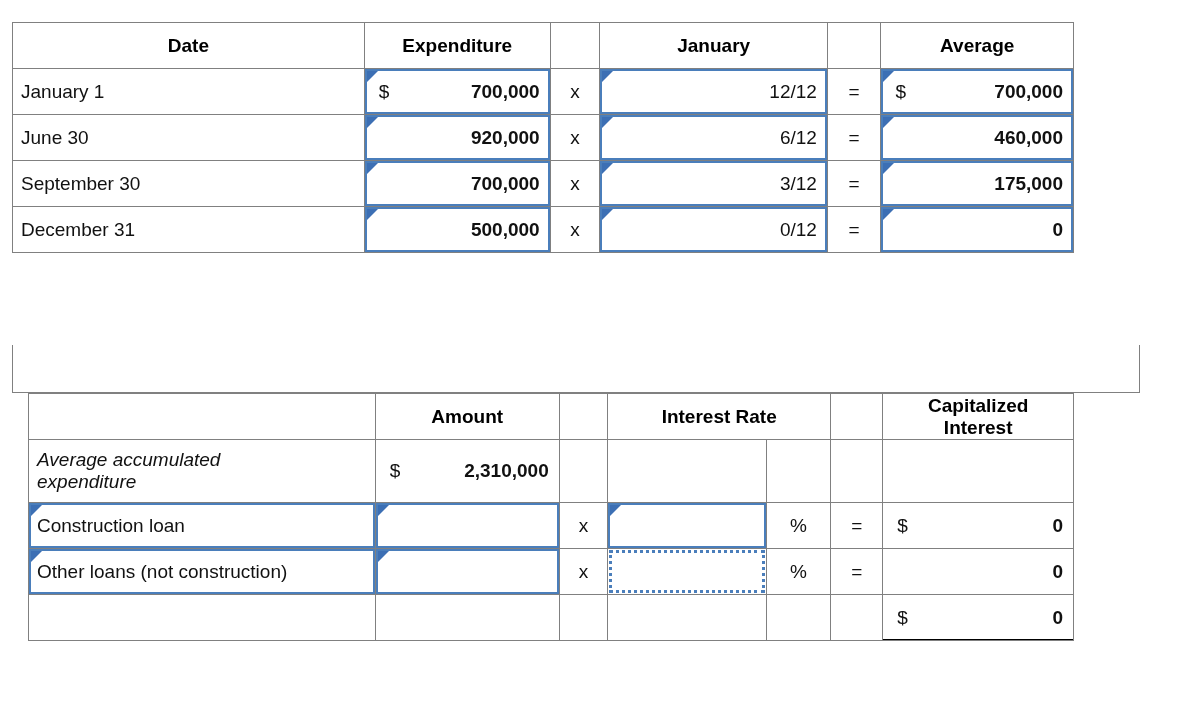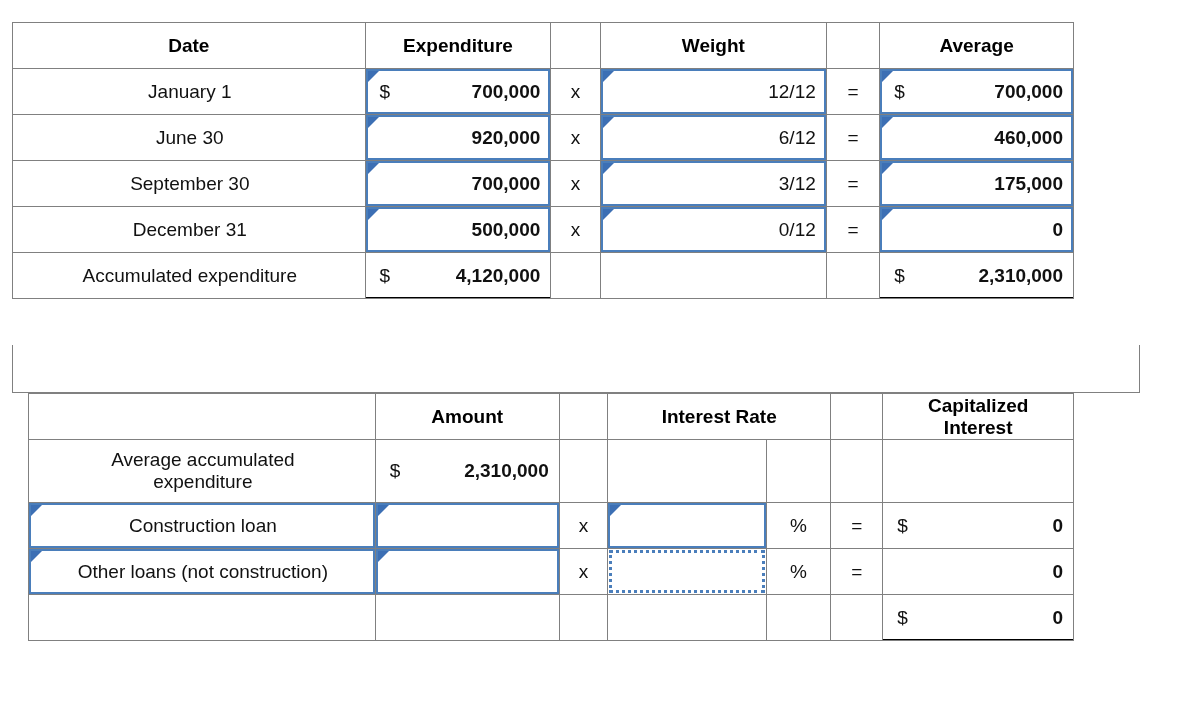--- a/index.html
+++ b/index.html
@@ -57,28 +57,28 @@
     font-weight: bold;
     text-align: center;
     color: #000000;
     font-size: 19px;
     line-height: 1.12;
   }
   td.hdr .hdr-txt { display: block; padding: 0 4px; }
 
   
   td.label {
-    text-align: center;
+    text-align: left;
   }
   td.label .cell-txt {
     display: block;
     padding: 0 6px 0 8px;
     line-height: 1.15;
   }
-  td.label.two-line { height: 62px; }
+  td.label.two-line { height: 62px; font-style: italic; }
 
   
   td.num { text-align: right; }
   td.num .cell-txt {
     display: block;
     padding: 0 10px 0 4px;
   }
 
   
   td.op {
@@ -182,21 +182,21 @@
         <td class="hdr">
           <span class="hdr-txt">Date</span>
         </td>
         <td class="hdr">
           <span class="hdr-txt">Expenditure</span>
         </td>
         <td class="hdr">
           <span class="hdr-txt"></span>
         </td>
         <td class="hdr">
-          <span class="hdr-txt">Weight</span>
+          <span class="hdr-txt">January</span>
         </td>
         <td class="hdr">
           <span class="hdr-txt"></span>
         </td>
         <td class="hdr">
           <span class="hdr-txt">Average</span>
         </td>
       </tr>
 
       <tr>
@@ -301,40 +301,20 @@
           <span class="cell-txt">=</span>
         </td>
         <td class="num input">
           <span class="money">
             <span class="cur"></span>
             <span class="amt">0</span>
           </span>
         </td>
       </tr>
 
-      <tr>
-        <td class="label">
-          <span class="cell-txt">Accumulated expenditure</span>
-        </td>
-        <td class="num total-line">
-          <span class="money">
-            <span class="cur">$</span>
-            <span class="amt">4,120,000</span>
-          </span>
-        </td>
-        <td class="op blank"></td>
-        <td class="num blank"></td>
-        <td class="op blank"></td>
-        <td class="num total-line">
-          <span class="money">
-            <span class="cur">$</span>
-            <span class="amt">2,310,000</span>
-          </span>
-        </td>
-      </tr>
     </tbody>
   </table>
 
   <div id="gap-strip"></div>
 
   <table class="grid" id="table-capitalized">
     <colgroup>
       <col style="width:378px">
       <col style="width:193px">
       <col style="width:54px">

